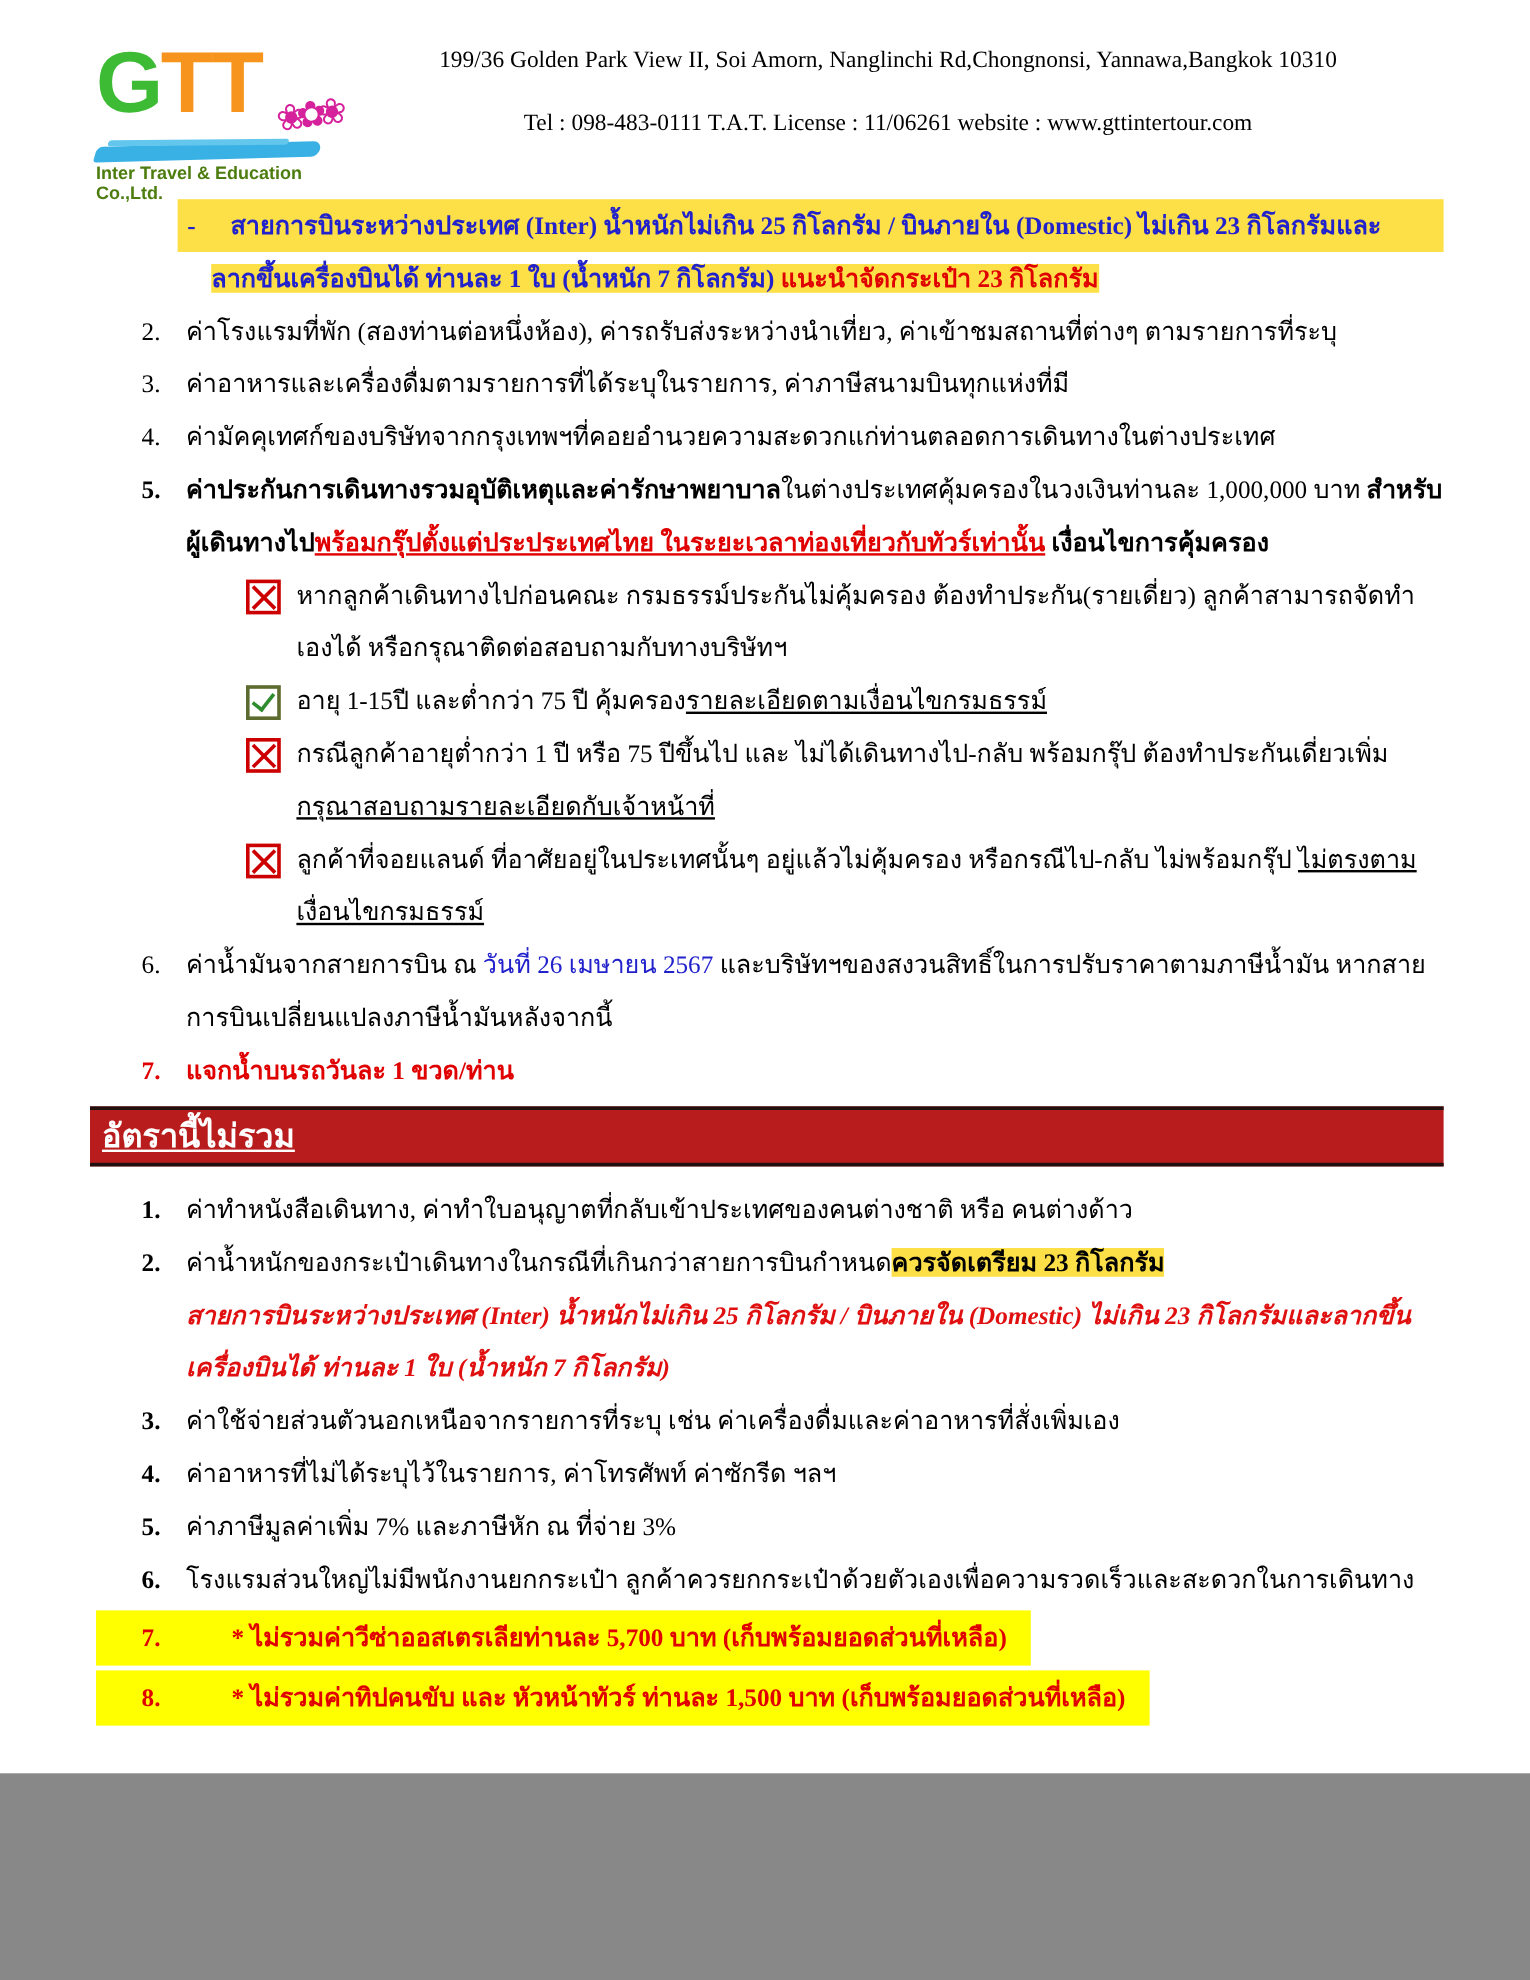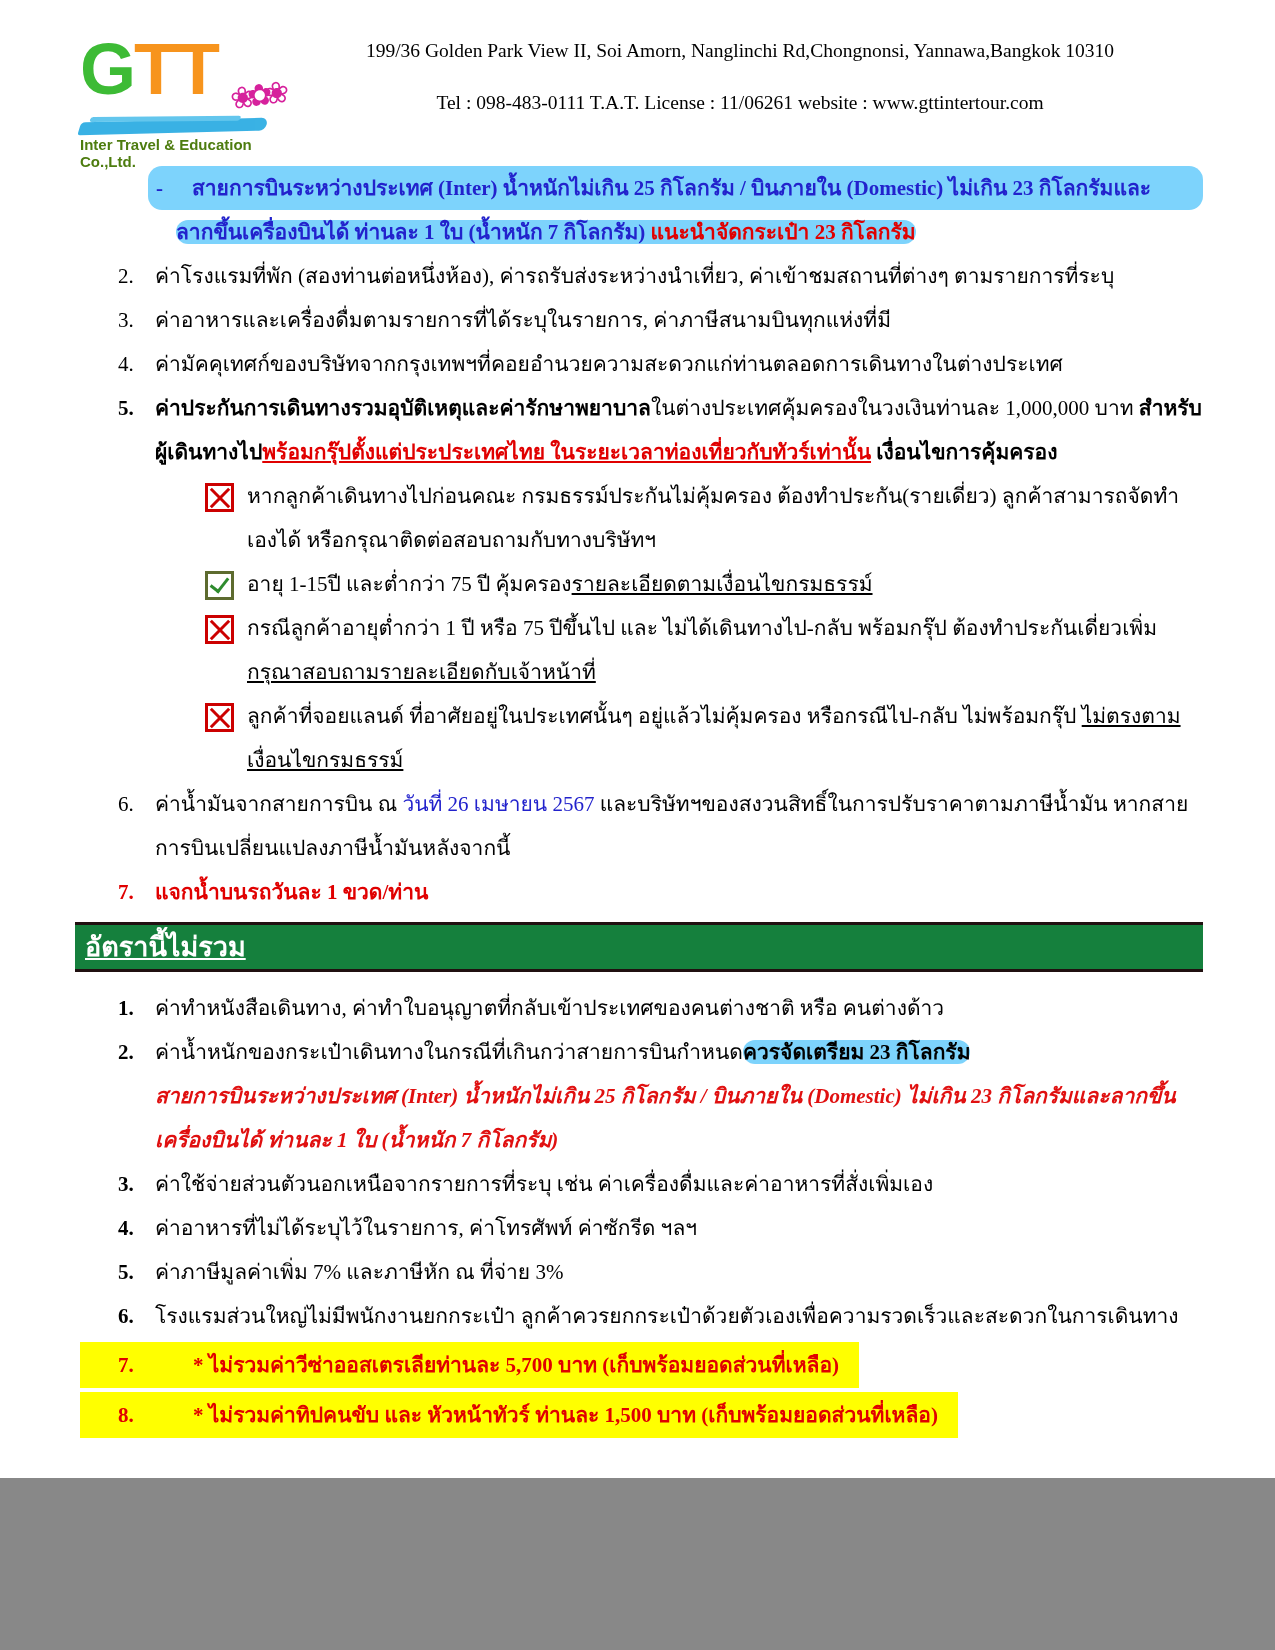--- a/index.html
+++ b/index.html
@@ -22,42 +22,42 @@
   .logo-brush{position:absolute;left:0;top:86px;width:186px;height:13px;background:#29abe2;border-radius:6px 10px 8px 4px;transform:skewX(-18deg) rotate(-1.5deg);opacity:.92;}
   .logo-brush:after{content:"";position:absolute;left:8px;top:-4px;width:150px;height:5px;background:#56c2ec;border-radius:4px;transform:rotate(1deg);}
   .logo-tagline{position:absolute;left:0;top:102px;width:200px;font-family:"Liberation Sans","DejaVu Sans",sans-serif;font-weight:bold;font-size:15px;color:#4d7c0f;}
   .addr{flex:1;text-align:center;font-size:19.5px;margin-top:6px;}
   .addr div:first-child{margin-bottom:30px;}
   
   .content{padding:6px 72px 0 80px;font-size:21px;line-height:44px;}
   .bold{font-weight:bold;}
   .blue{color:#2222cc;}
   .red{color:#e00000;}
-  .hl{background:#7dd3fc;border-radius:14px;}
+  .hl{background:#fde047;}
   .ul{text-decoration:underline;}
   .red-ul{color:#e00000;text-decoration:underline;font-weight:bold;}
   .bag-note{margin-left:68px;}
   .bag-line1 .dash{display:inline-block;width:36px;padding-left:8px;font-weight:bold;}
   .bag-line2{margin-left:28px;}
   .li{display:flex;align-items:flex-start;}
   .li .no{width:37px;flex:none;}
   .li .txt{flex:1;}
   .list{margin-left:38px;}
   .cb-row{display:flex;margin-left:87px;}
   .cb-icon{flex:none;width:23px;height:23px;margin:9px 13px 0 0;position:relative;background:#fff;}
   .cb-x{border:3px solid #cc0000;}
   .cb-x:before,.cb-x:after{content:"";position:absolute;left:50%;top:50%;width:3px;height:26px;background:#cc0000;}
   .cb-x:before{transform:translate(-50%,-50%) rotate(45deg);}
   .cb-x:after{transform:translate(-50%,-50%) rotate(-45deg);}
   .cb-check{border:3px solid #5d6b2f;}
   .cb-check:after{content:"";position:absolute;left:6px;top:0px;width:8px;height:15px;border-right:3.5px solid #2e8b2e;border-bottom:3.5px solid #2e8b2e;transform:rotate(38deg);}
   
   .banner{
     margin:8px 0 14px -5px;width:calc(100% + 5px);
-    background:#15803d;border-top:3px solid #201010;border-bottom:3px solid #201010;
+    background:#b91c1c;border-top:3px solid #201010;border-bottom:3px solid #201010;
     height:44px;display:flex;align-items:center;
   }
   .banner span{color:#fff;font-weight:bold;font-size:27px;text-decoration:underline;padding-left:10px;line-height:1;}
   
   .red-italic{color:#e01010;font-weight:bold;font-style:italic;}
   .yellow-row{background:#ffff00;width:fit-content;max-width:100%;padding:1px 20px 1px 0;margin-top:4px;}
   .yellow-row .no{padding-left:38px;width:75px;}
   
   .footer{position:absolute;left:75px;right:70px;top:1498px;text-align:center;}
   .rule-thick{border-top:7px solid #5a2121;}

